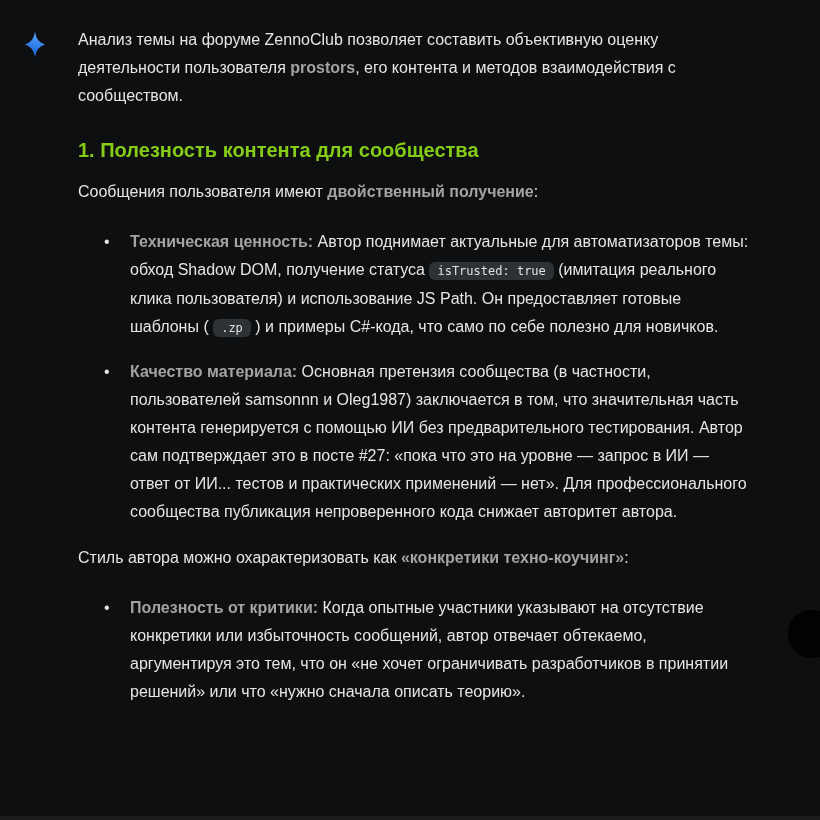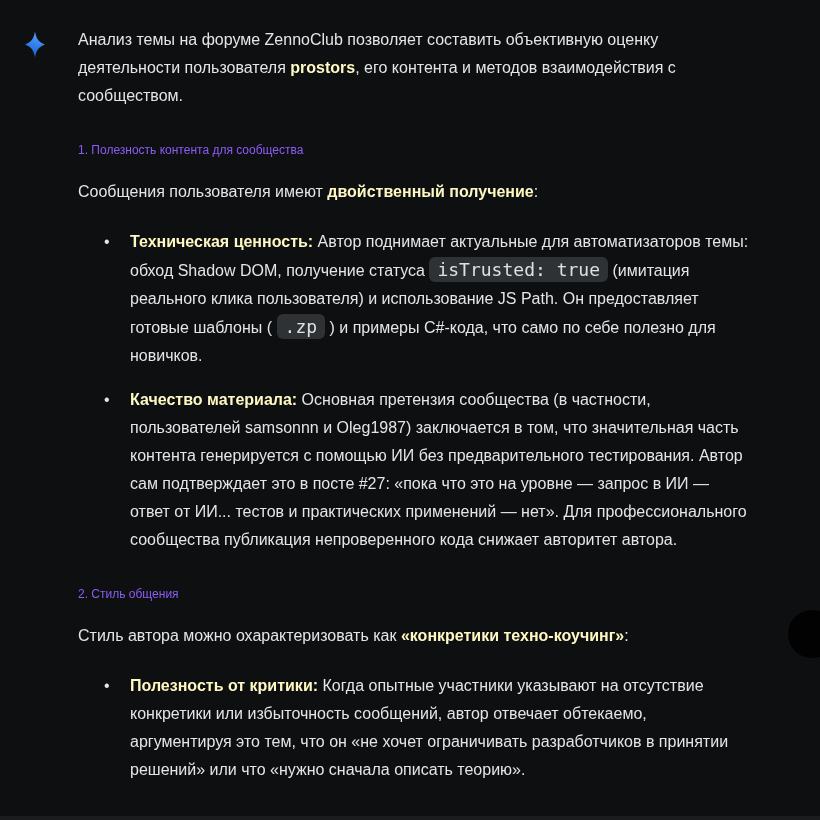--- a/index.html
+++ b/index.html
@@ -18,47 +18,47 @@
     padding: 26px 70px 0 25px;
   }
   .icon-col {
     flex: 0 0 22px;
     margin-right: 31px;
     padding-top: 5px;
   }
   .content-col { flex: 1; min-width: 0; }
   .content-col p { margin: 0 0 16px; }
   .content-col h3 {
-    font-size: 12px;
-    font-weight: 400;
-    color: #8b5cf6;
+    font-size: 20px;
+    font-weight: 700;
+    color: #84cc16;
     margin: 26px 0 14px;
     line-height: 28px;
   }
   .content-col ul {
     list-style: none;
     margin: 22px 0 18px;
   }
   .content-col li {
     position: relative;
     padding-left: 52px;
     margin-bottom: 16px;
   }
   .content-col li::before {
     content: "•";
     position: absolute;
     left: 26px;
     top: 0;
     color: #e4e5e6;
   }
-  .b { font-weight: 700; color: #fef9c3; }
+  .b { font-weight: 700; color: #a3a3a3; }
   .i { }
   code.chip {
     font-family: "DejaVu Sans Mono", monospace;
-    font-size: 18px;
+    font-size: 12px;
     background: #2f3234;
     color: #dde1e3;
     border-radius: 6px;
     padding: 2px 8px;
     white-space: nowrap;
   }
   .edge-circle {
     position: absolute;
     top: 610px;
     right: -16px;
@@ -92,21 +92,20 @@
     </svg>
   </div>
   <div class="content-col">
       <p><span>Анализ темы на форуме ZennoClub позволяет составить объективную оценку деятельности пользователя </span><span class="b">prostors</span><span>, его контента и методов взаимодействия с сообществом.</span></p>
       <h3><span>1. Полезность контента для сообщества</span></h3>
       <p><span>Сообщения пользователя имеют </span><span class="b">двойственный получение</span><span>:</span></p>
       <ul>
         <li><span class="b">Техническая ценность:</span><span> Автор поднимает актуальные для автоматизаторов темы: обход Shadow DOM, получение статуса </span><code class="chip">isTrusted: true</code><span> (имитация реального клика пользователя) и использование JS Path. Он предоставляет готовые шаблоны ( </span><code class="chip">.zp</code><span> ) и примеры C#-кода, что само по себе полезно для новичков.</span></li>
         <li><span class="b">Качество материала:</span><span> Основная претензия сообщества (в частности, пользователей </span><span class="i">samsonnn</span><span> и </span><span class="i">Oleg1987</span><span>) заключается в том, что значительная часть контента генерируется с помощью ИИ без предварительного тестирования. Автор сам подтверждает это в посте #27: «</span><span class="i">пока что это на уровне — запрос в ИИ — ответ от ИИ... тестов и практических применений — нет</span><span>». Для профессионального сообщества публикация непроверенного кода снижает авторитет автора.</span></li>
       </ul>
-      <h3><span>2. Стиль общения</span></h3>
       <p><span>Стиль автора можно охарактеризовать как </span><span class="b">«конкретики техно-коучинг»</span><span>:</span></p>
       <ul>
         <li><span class="b">Полезность от критики:</span><span> Когда опытные участники указывают на отсутствие конкретики или избыточность сообщений, автор отвечает обтекаемо, аргументируя это тем, что он «не хочет ограничивать разработчиков в принятии решений» или что «нужно сначала описать теорию».</span></li>
       </ul>
     </div>
 </div>
 
 <div class="edge-circle"></div>
 <div class="bottom-bar"></div>
 

